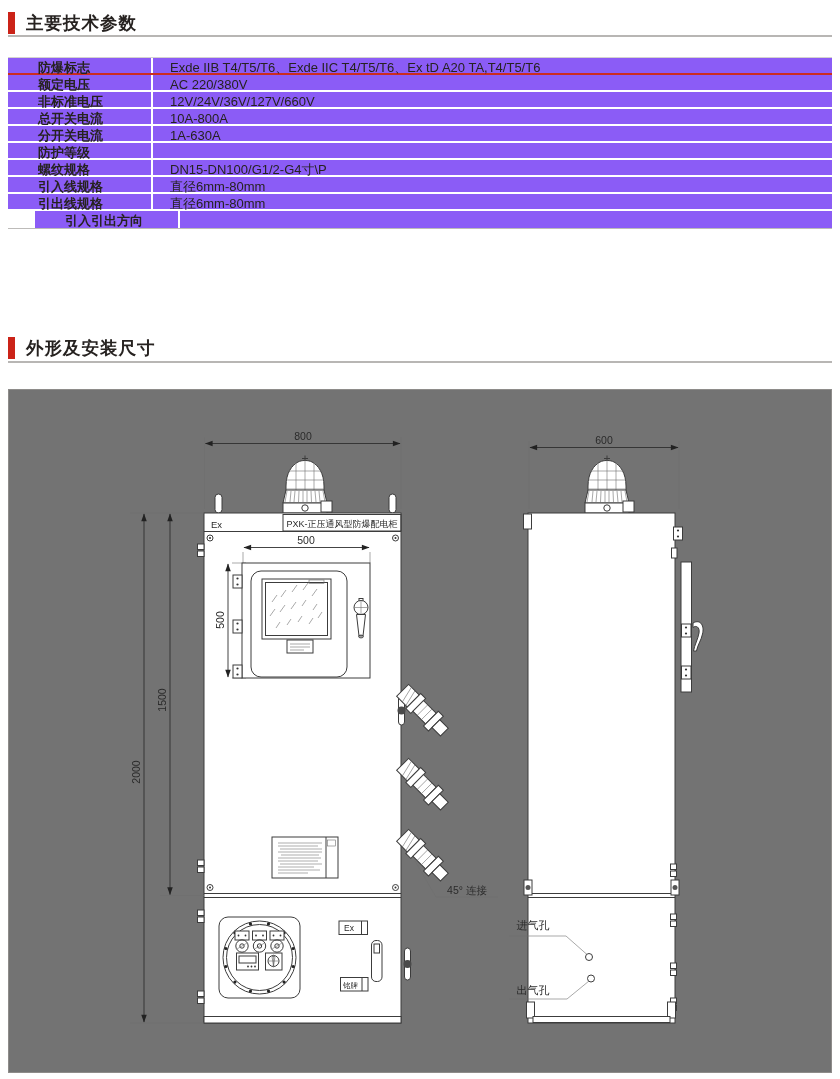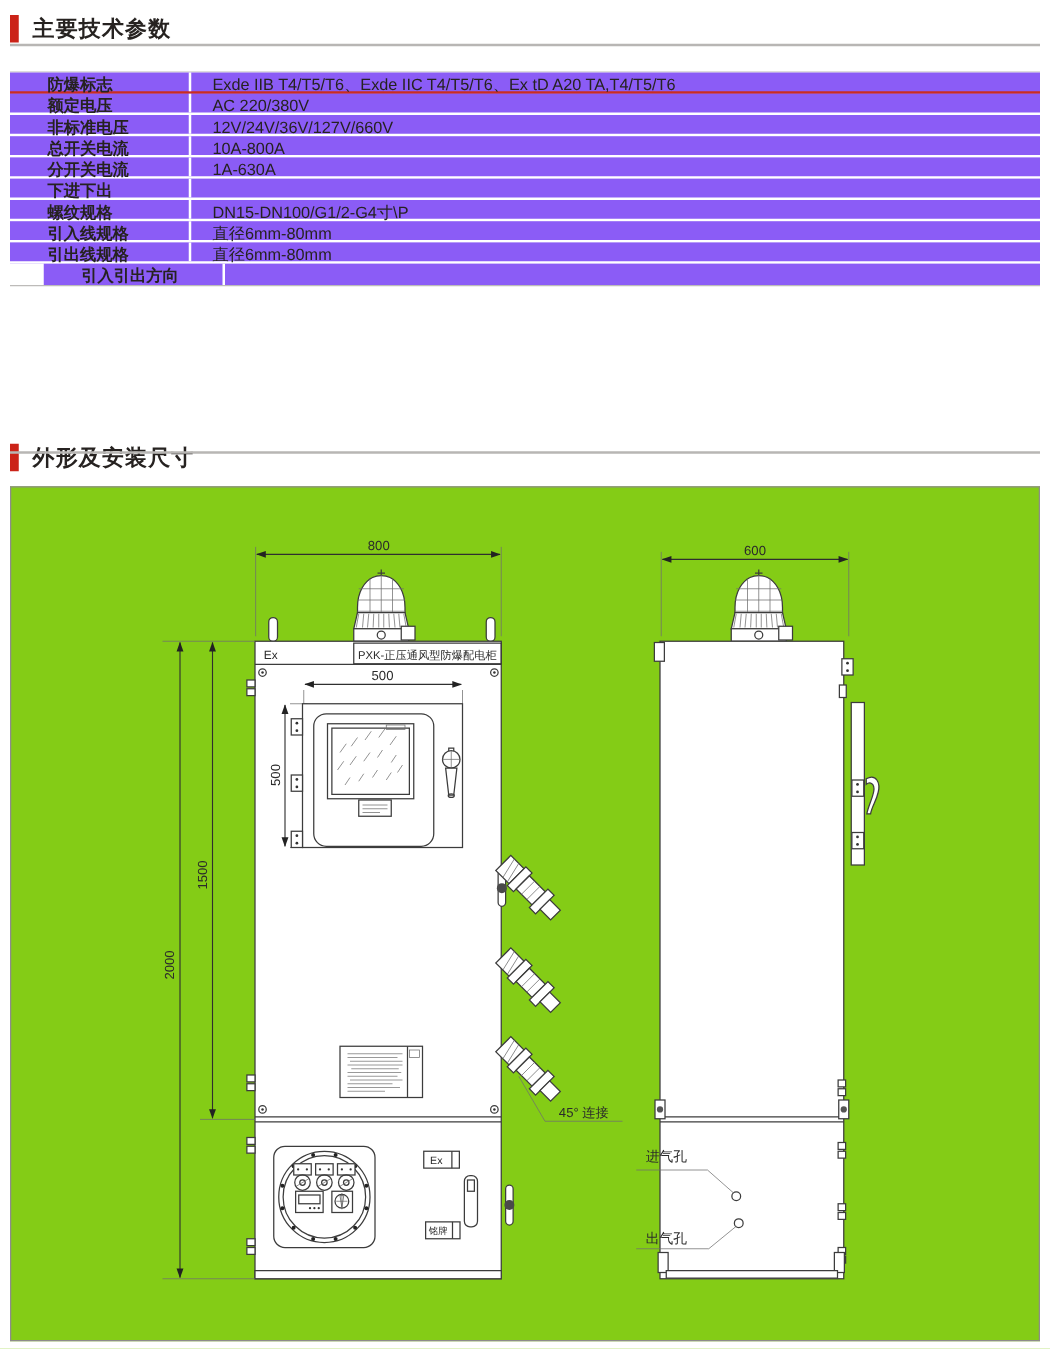--- a/index.html
+++ b/index.html
@@ -14,21 +14,21 @@
   .rule{position:absolute;left:8px;width:824px;height:2px;background:#b8b6b4;}
   
   .params{position:absolute;left:8px;top:57px;width:824px;border-top:1px solid #d4d2d0;border-bottom:1px solid #bdbbb9;}
   .trow{display:flex;height:17px;box-sizing:border-box;border-bottom:2px solid #ffffff;background:#8b5cf6;}
   .trow.first{border-bottom:2px solid #cb2c20;}
   .trow.last{border-bottom:none;margin-left:27px;}
   .tlabel{width:145px;box-sizing:border-box;border-right:2px solid #ffffff;
           font-size:13px;font-weight:bold;line-height:19.6px;padding-left:30px;white-space:nowrap;}
   .tvalue{flex:1;font-size:13px;line-height:19.6px;padding-left:17px;white-space:nowrap;}
   
-  .draw-box{position:absolute;left:8px;top:389px;width:822px;height:682px;border:1px solid #8e8c8a;background:#84cc16;}
+  .draw-box{position:absolute;left:8px;top:389px;width:822px;height:682px;border:1px solid #8e8c8a;background:#737373;}
   svg text{font-family:"Liberation Sans","DejaVu Sans",sans-serif;fill:#2b2b2b;}
   .ln{stroke:#3c3c3c;stroke-width:1;fill:none;}
   .lnf{stroke:#3c3c3c;stroke-width:1;fill:#ffffff;}
   .thin{stroke:#6f6f6f;stroke-width:0.6;fill:none;}
   .dim{stroke:#2f2f2f;stroke-width:0.9;fill:none;}
   .dimtxt{font-size:10.5px;}
 </style>
 </head>
 <body>
 
@@ -53,40 +53,40 @@
   </div>
   <div class="trow">
     <div class="tlabel">总开关电流</div>
     <div class="tvalue">10A-800A</div>
   </div>
   <div class="trow">
     <div class="tlabel">分开关电流</div>
     <div class="tvalue">1A-630A</div>
   </div>
   <div class="trow">
-    <div class="tlabel">下进下出</div>
+    <div class="tlabel">防护等级</div>
   </div>
   <div class="trow">
     <div class="tlabel">螺纹规格</div>
     <div class="tvalue">DN15-DN100/G1/2-G4寸\P</div>
   </div>
   <div class="trow">
     <div class="tlabel">引入线规格</div>
     <div class="tvalue">直径6mm-80mm</div>
   </div>
   <div class="trow">
     <div class="tlabel">引出线规格</div>
     <div class="tvalue">直径6mm-80mm</div>
   </div>
   <div class="trow last">
     <div class="tlabel">引入引出方向</div>
   </div>
 </div>
 
-<div class="sec-header" style="top:336px;margin-top:18px;">
+<div class="sec-header" style="top:336px;">
   <div class="red-bar"></div>
   <div class="sec-title">外形及安装尺寸</div>
 </div>
 <div class="rule" style="top:360.5px;"></div>
 
 <div class="draw-box">
 <svg width="822" height="682" viewBox="9 390 822 682" xmlns="http://www.w3.org/2000/svg">
   <defs>
     <marker id="arr" viewBox="0 0 10 8" markerWidth="9" markerHeight="7.2" refX="9.3" refY="4" orient="auto-start-reverse">
       <path d="M0.5,0.6 L10,4 L0.5,7.4 Z" fill="#222"></path>

